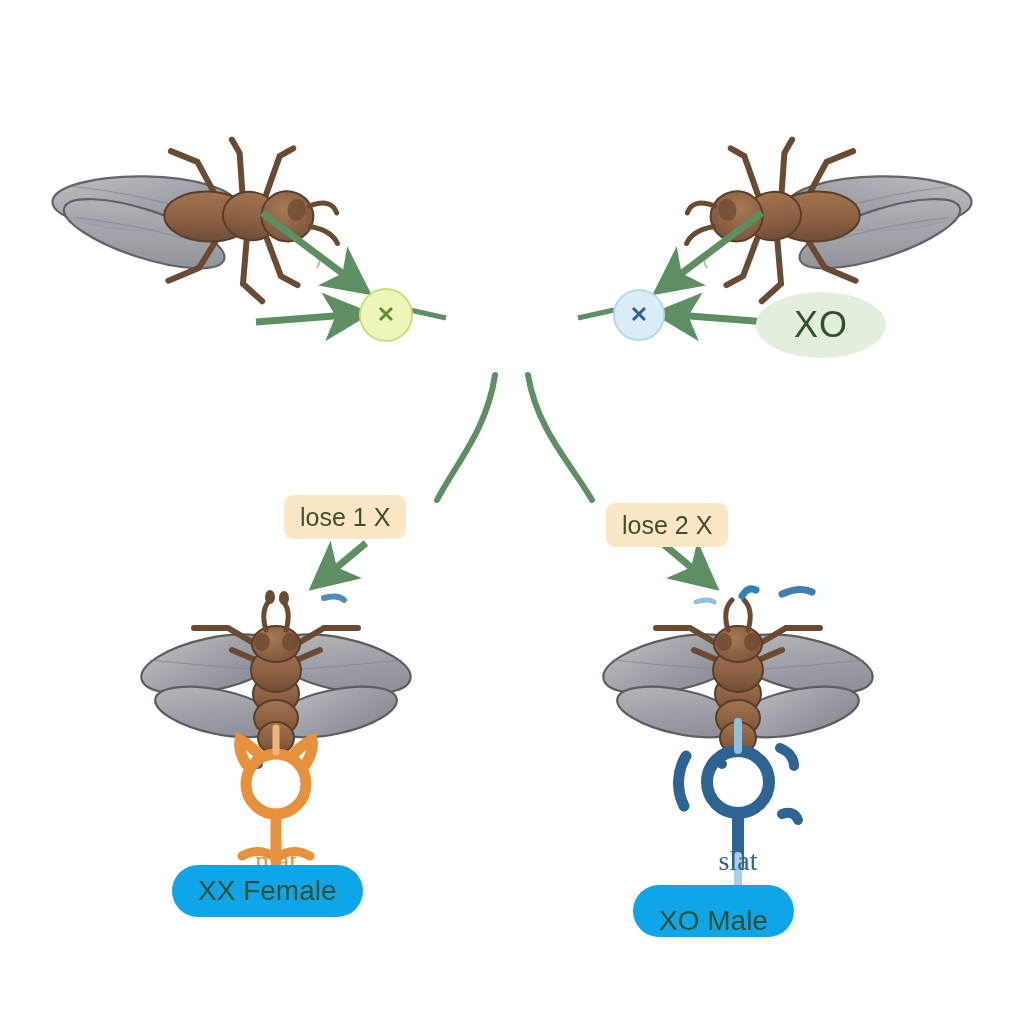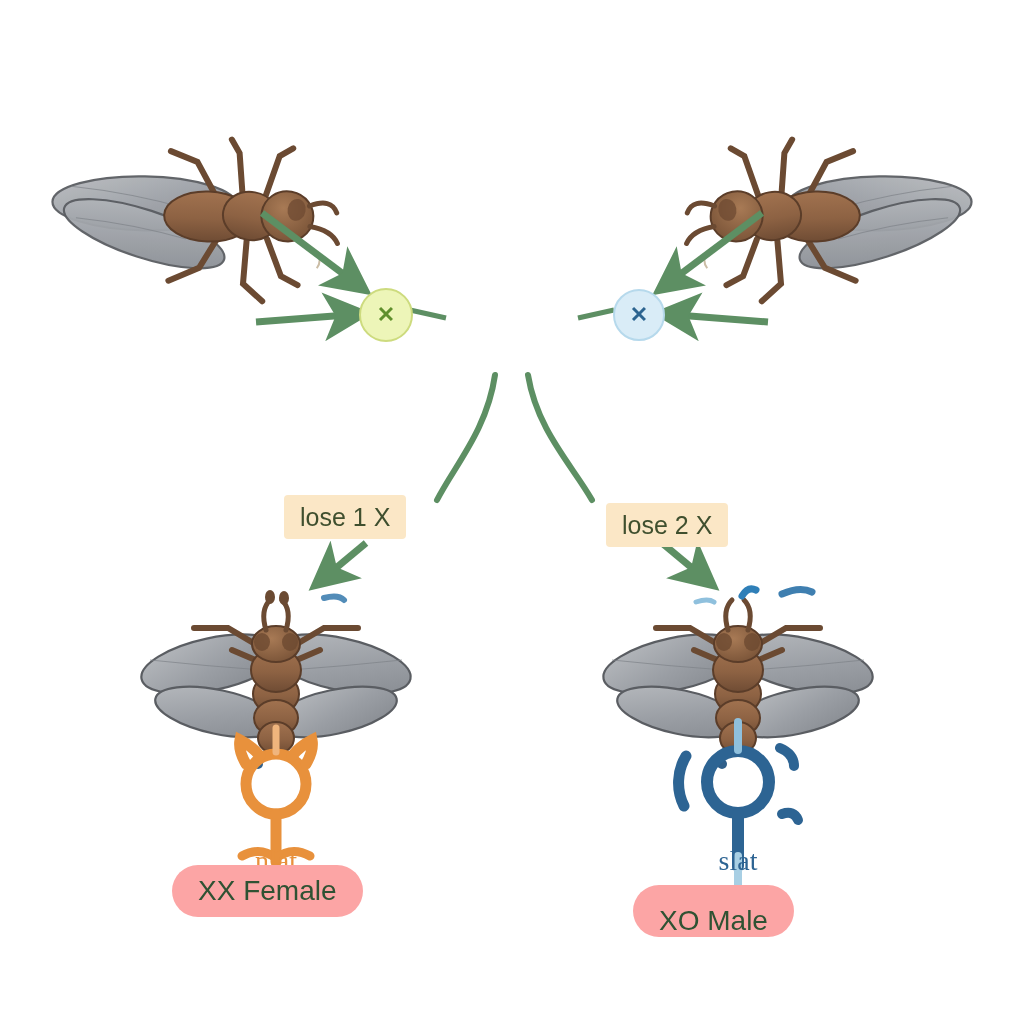--- a/index.html
+++ b/index.html
@@ -40,28 +40,28 @@
     width: 156px; height: 104px;
     border-radius: 50%;
     background: #dff0ec;
     border: 1.6px solid #9ec6bd;
     font-size: 36px;
     letter-spacing: 0.5px;
     box-sizing: border-box;
   }
   .tag-lose {
     background: #fbe7c6;
-    border-radius: 4px;
+    border-radius: 9px;
     font-size: 25px;
     color: #3f4f2e;
     padding: 0 16px;
     height: 44px;
   }
   .pill-result {
-    background: #fca5a5;
+    background: #0ea5e9;
     border-radius: 26px;
     font-size: 28px;
     color: #2f5233;
     height: 52px;
     padding: 0 26px;
   }
   .badge-circle {
     position: absolute;
     border-radius: 50%;
     display: flex;
@@ -272,20 +272,23 @@
 
   <div class="badge-circle badge-green" style="left:359px; top:288px;">
     <span>✕</span>
   </div>
 
 
   <div class="badge-circle badge-blue" style="left:613px; top:289px;">
     <span>✕</span>
   </div>
 
+  <div class="node-label pill-xo" style="left:756px; top:292px;">
+    <span>XO</span>
+  </div>
 
   <div class="node-label tag-lose" style="left:284px; top:495px;">
     <span>lose 1 X</span>
   </div>
 
   <div class="node-label tag-lose" style="left:606px; top:503px;">
     <span>lose 2 X</span>
   </div>
 
   <div class="node-label pill-result" style="left:172px; top:865px;">

